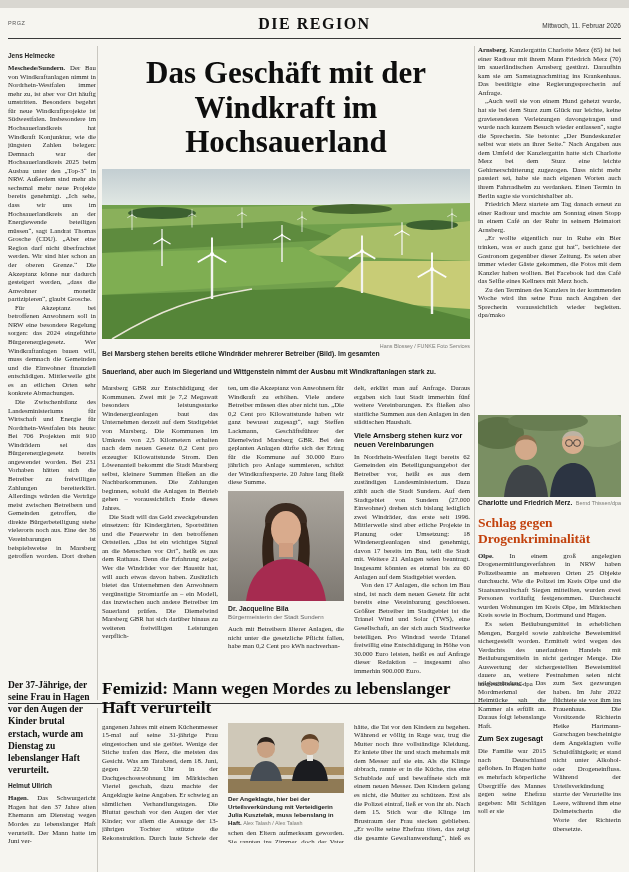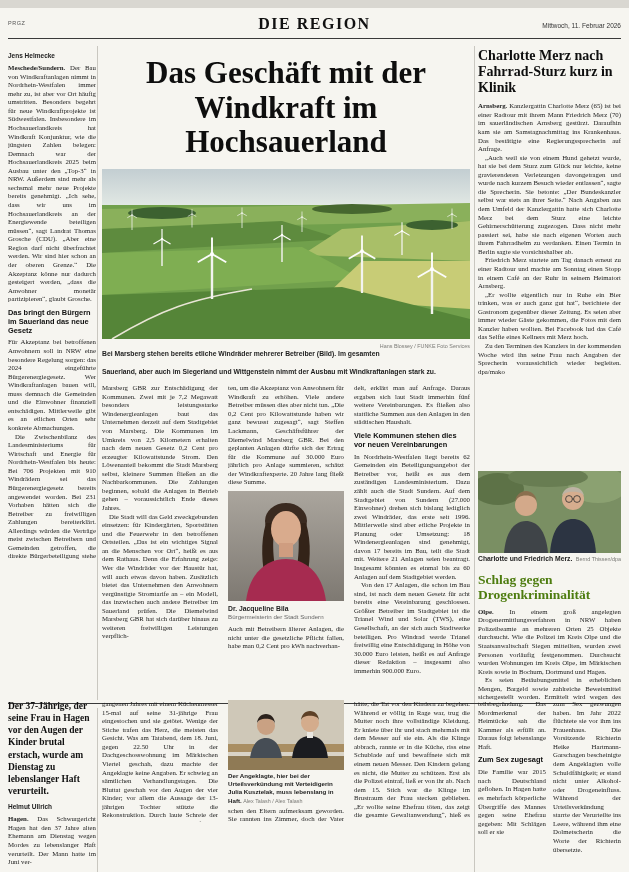--- a/index.html
+++ b/index.html
@@ -61,24 +61,24 @@
   .qrole { font-family:"Liberation Sans",sans-serif; font-size:6.2px; color:#666; margin-bottom:4px; }
 
   
   .sidebar { position:absolute; left:478px; top:38px; width:143px; height:654px; overflow:hidden; }
   .side-head { font-family:"Liberation Serif",serif; font-weight:bold; font-size:14px;
                line-height:1.15; color:#0e0e0e; margin:2px 0 6px; }
   .side-bt1 { height:366px; }
   .merzphoto { width:143px; height:82px; overflow:hidden; background:#7a8f63; margin-top:3px; }
   .capline2 { display:flex; justify-content:space-between; align-items:baseline; margin:2px 0 8px; }
   .side-head2 { font-family:"Liberation Serif",serif; font-weight:bold; font-size:13.5px;
-                line-height:1.15; color:#4d7c0f; margin:4px 0 5px; }
-
-  
-  .bottom { position:absolute; left:8px; top:692px; width:613px; height:164px; }
+                line-height:1.15; color:#c2410c; margin:4px 0 5px; }
+
+  
+  .bottom { position:absolute; left:8px; top:671px; width:613px; height:164px; }
   .b-left { position:absolute; left:0; top:0; width:88px; height:164px; overflow:hidden; }
   .teaser2 { font-family:"Liberation Serif",serif; font-weight:bold; font-size:9.5px;
              line-height:1.28; color:#101010; }
   .b-center { position:absolute; left:94px; top:0; width:368px; height:164px; overflow:hidden; }
   .court-head { font-family:"Liberation Serif",serif; font-weight:bold; font-size:17.5px;
                 line-height:1.1; color:#0e0e0e; margin-bottom:5px; }
   .cols-bottom { height:122px; }
   .courtphoto { width:116px; height:70px; overflow:hidden; background:#cfc8b8; }
   .cap3 { margin:2px 0 2px; font-size:6px; line-height:1.2; }
   .cap3 .cap { font-size:6.2px; }
@@ -98,21 +98,20 @@
 
   <div class="vr vr1"></div>
   <div class="vr vr1b"></div>
   <div class="vr vr2"></div>
   <div class="mid-rule"></div>
 
   <section class="col-left">
     <div class="byline">Jens Helmecke</div>
     <div class="bt">
       <p><span class="leadin">Meschede/Sundern.</span> <span>Der Bau von Windkraftanlagen nimmt in Nordrhein-Westfalen immer mehr zu, ist aber vor Ort häufig umstritten. Besonders begehrt für neue Windkraftprojekte ist Südwestfalen. Insbesondere im Hochsauerlandkreis hat Windkraft Konjunktur, wie die jüngsten Zahlen belegen: Demnach war der Hochsauerlandkreis 2025 beim Ausbau unter den „Top-3“ in NRW. Außerdem sind mehr als sechsmal mehr neue Projekte bereits genehmigt. „Ich sehe, dass wir uns im Hochsauerlandkreis an der Energiewende beteiligen müssen“, sagt Landrat Thomas Grosche (CDU). „Aber eine Region darf nicht überfrachtet werden. Wir sind hier schon an der oberen Grenze.“ Die Akzeptanz könne nur dadurch gesteigert werden, „dass die Anwohner monetär partizipieren“, glaubt Grosche.</span></p>
-      <h4 class="xhead">Das bringt den Bürgern im Sauerland das neue Gesetz</h4>
       <p>Für Akzeptanz bei betroffenen Anwohnern soll in NRW eine besondere Regelung sorgen: das 2024 eingeführte Bürgerenergiegesetz. Wer Windkraftanlagen bauen will, muss demnach die Gemeinden und die Einwohner finanziell entschädigen. Mittlerweile gibt es an etlichen Orten sehr konkrete Abmachungen.</p>
       <p>Die Zwischenbilanz des Landesministeriums für Wirtschaft und Energie für Nordrhein-Westfalen bis heute: Bei 706 Projekten mit 910 Windrädern sei das Bürgerenergiegesetz bereits angewendet worden. Bei 231 Vorhaben hätten sich die Betreiber zu freiwilligen Zahlungen bereiterklärt. Allerdings würden die Verträge meist zwischen Betreibern und Gemeinden getroffen, die direkte Bürgerbeteiligung stehe vielerorts noch aus. Eine der 36 Vereinbarungen ist beispielsweise in Marsberg getroffen worden. Dort drehen sich seit Jahrzehnten Windräder, aber erst das neue Gesetz verpflichtet Betreiber wie die Diemelwind</p>
     </div>
   </section>
 
   <section class="center">
     <h1 class="main-head">Das Geschäft mit der Windkraft im Hochsauerland</h1>
 
     <figure class="mainphoto">
       <svg width="368" height="170" viewBox="0 0 368 170">
@@ -183,29 +182,28 @@
             <rect x="51" y="52" width="14" height="14" fill="#cf9d80"></rect>
             <path d="M18,110 C22,80 40,68 58,68 C76,68 94,80 98,110 Z" fill="#a62b50"></path>
           </svg>
         </figure>
         <div class="qname">Dr. Jacqueline Bila</div>
         <div class="qrole">Bürgermeisterin der Stadt Sundern</div>
         <p>Auch mit Betreibern älterer Anlagen, die nicht unter die gesetzliche Pflicht fallen, habe man 0,2 Cent pro kWh nachverhan-</p>
       </div>
       <div class="col bt">
         <p>delt, erklärt man auf Anfrage. Daraus ergaben sich laut Stadt immerhin fünf weitere Vereinbarungen. Es fließen also stattliche Summen aus den Anlagen in den städtischen Haushalt.</p>
-        <h4 class="xhead">Viele Kommunen stehen dies vor neuen Vereinbarungen</h4>
+        <h4 class="xhead">Viele Arnsberg stehen kurz vor neuen Vereinbarungen</h4>
         <p>In Nordrhein-Westfalen liegt bereits 62 Gemeinden ein Beteiligungsangebot der Betreiber vor, heißt es aus dem zuständigen Landesministerium. Dazu zählt auch die Stadt Sundern. Auf dem Stadtgebiet von Sundern (27.000 Einwohner) drehen sich bislang lediglich zwei Windräder, das erste seit 1996. Mittlerweile sind aber etliche Projekte in Planung oder Umsetzung: 18 Windenergieanlagen sind genehmigt, davon 17 bereits im Bau, teilt die Stadt mit. Weitere 21 Anlagen seien beantragt. Insgesamt könnten es einmal bis zu 60 Anlagen auf dem Stadtgebiet werden.</p>
         <p>Von den 17 Anlagen, die schon im Bau sind, ist nach dem neuen Gesetz für acht bereits eine Vereinbarung geschlossen. Größter Betreiber im Stadtgebiet ist die Trianel Wind und Solar (TWS), eine Gesellschaft, an der sich auch Stadtwerke beteiligen. Pro Windrad werde Trianel freiwillig eine Entschädigung in Höhe von 30.000 Euro leisten, heißt es auf Anfrage dieser Redaktion – insgesamt also immerhin 900.000 Euro.</p>
       </div>
     </div>
   </section>
 
   <aside class="sidebar">
-    <h2 class="side-head">Charlotte Merz nach Fahrrad-Sturz kurz in Klinik</h2>
     <div class="bt side-bt1">
       <p><span class="leadin">Arnsberg.</span> <span>Kanzlergattin Charlotte Merz (65) ist bei einer Radtour mit ihrem Mann Friedrich Merz (70) im sauerländischen Arnsberg gestürzt. Daraufhin kam sie am Samstagnachmittag ins Krankenhaus. Das bestätigte eine Regierungssprecherin auf Anfrage.</span></p>
       <p>„Auch weil sie von einem Hund gehetzt wurde, hat sie bei dem Sturz zum Glück nur leichte, keine gravierenderen Verletzungen davongetragen und wurde nach kurzem Besuch wieder entlassen“, sagte die Sprecherin. Sie betonte: „Der Bundeskanzler selbst war stets an ihrer Seite.“ Nach Angaben aus dem Umfeld der Kanzlergattin hatte sich Charlotte Merz bei dem Sturz eine leichte Gehirnerschütterung zugezogen. Dass nicht mehr passiert sei, habe sie nach eigenen Worten auch ihrem Fahrradhelm zu verdanken. Einen Termin in Berlin sagte sie vorsichtshalber ab.</p>
       <p>Friedrich Merz startete am Tag danach erneut zu einer Radtour und machte am Sonntag einen Stopp in einem Café an der Ruhr in seinem Heimatort Arnsberg.</p>
       <p>„Er wollte eigentlich nur in Ruhe ein Bier trinken, was er auch ganz gut hat“, berichtete der Gastronom gegenüber dieser Zeitung. Es seien aber immer wieder Gäste gekommen, die Fotos mit dem Kanzler haben wollten. Bei Facebook lud das Café das Selfie eines Kellners mit Merz hoch.</p>
       <p>Zu den Terminen des Kanzlers in der kommenden Woche wird ihn seine Frau nach Angaben der Sprecherin voraussichtlich wieder begleiten. dpa/mako</p>
     </div>
     <figure class="merzphoto">
       <svg width="143" height="82" viewBox="0 0 143 82">
         <rect width="143" height="82" fill="#7a8f63"></rect>
@@ -237,20 +235,21 @@
   <section class="bottom">
     <div class="b-left">
       <p class="teaser2">Der 37-Jährige, der seine Frau in Hagen vor den Augen der Kinder brutal erstach, wurde am Dienstag zu lebenslanger Haft verurteilt.</p>
       <div class="byline">Helmut Ullrich</div>
       <div class="bt">
         <p><span class="leadin">Hagen.</span> <span>Das Schwurgericht Hagen hat den 37 Jahre alten Ehemann am Dienstag wegen Mordes zu lebenslanger Haft verurteilt. Der Mann hatte im Juni ver-</span></p>
       </div>
     </div>
 
     <div class="b-center">
+      <h2 class="court-head">Femizid: Mann wegen Mordes zu lebenslanger Haft verurteilt</h2>
       <div class="cols cols-bottom">
         <div class="col bt">
           <p>gangenen Jahres mit einem Küchenmesser 15-mal auf seine 31-jährige Frau eingestochen und sie getötet. Wenige der Stiche trafen das Herz, die meisten das Gesicht. Was am Tatabend, dem 18. Juni, gegen 22.50 Uhr in der Dachgeschosswohnung im Märkischen Viertel geschah, dazu machte der Angeklagte keine Angaben. Er schwieg an sämtlichen Verhandlungstagen. Die Bluttat geschah vor den Augen der vier Kinder; vor allem die Aussage der 13-jährigen Tochter stützte die Rekonstruktion. Durch laute Schreie der Mutter waren die Kinder auf den eskalierenden Streit zwi-</p>
         </div>
         <div class="col">
           <figure class="courtphoto">
             <svg width="116" height="70" viewBox="0 0 116 70">
               <rect width="116" height="70" fill="#d9d3c6"></rect>
               <rect y="0" width="116" height="44" fill="#cfc8b8"></rect>
               <rect y="44" width="116" height="8" fill="#a98e62"></rect>

